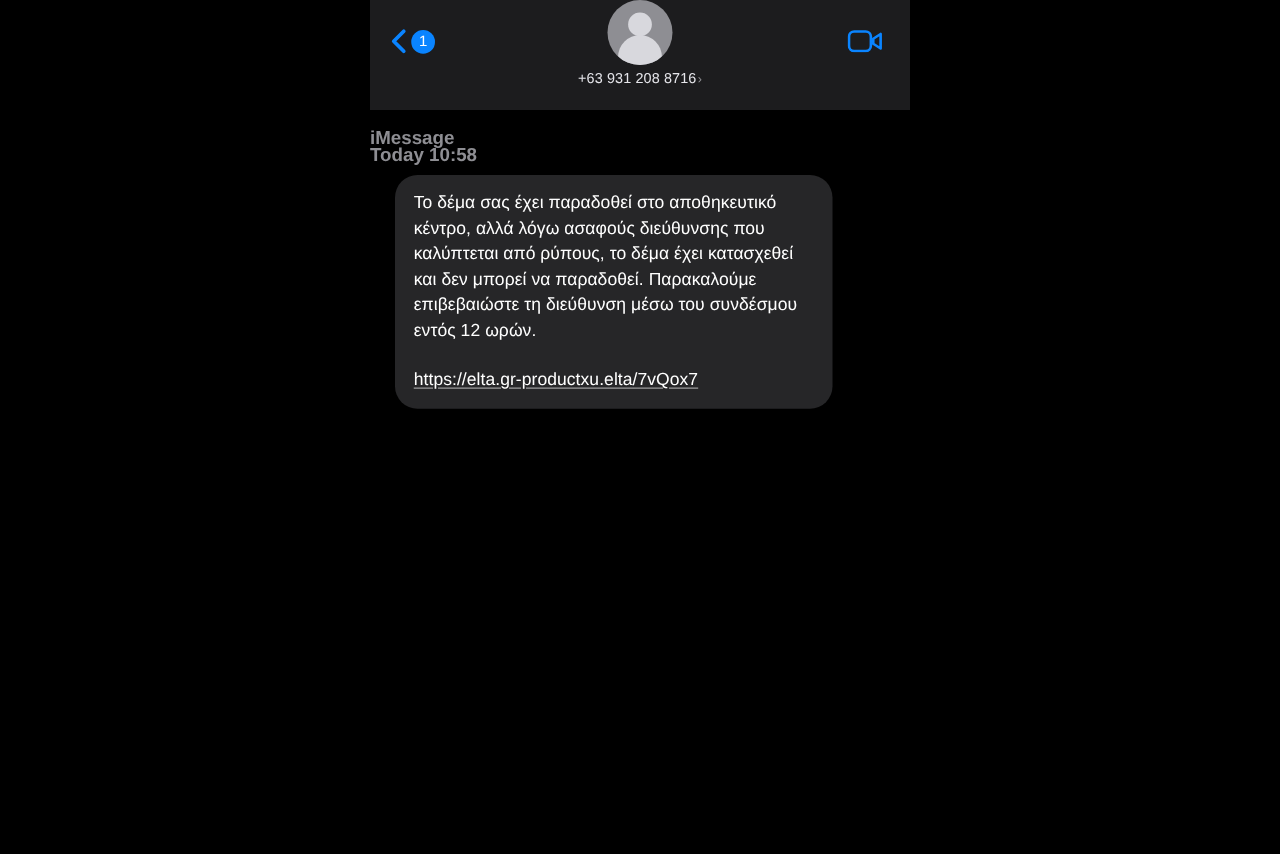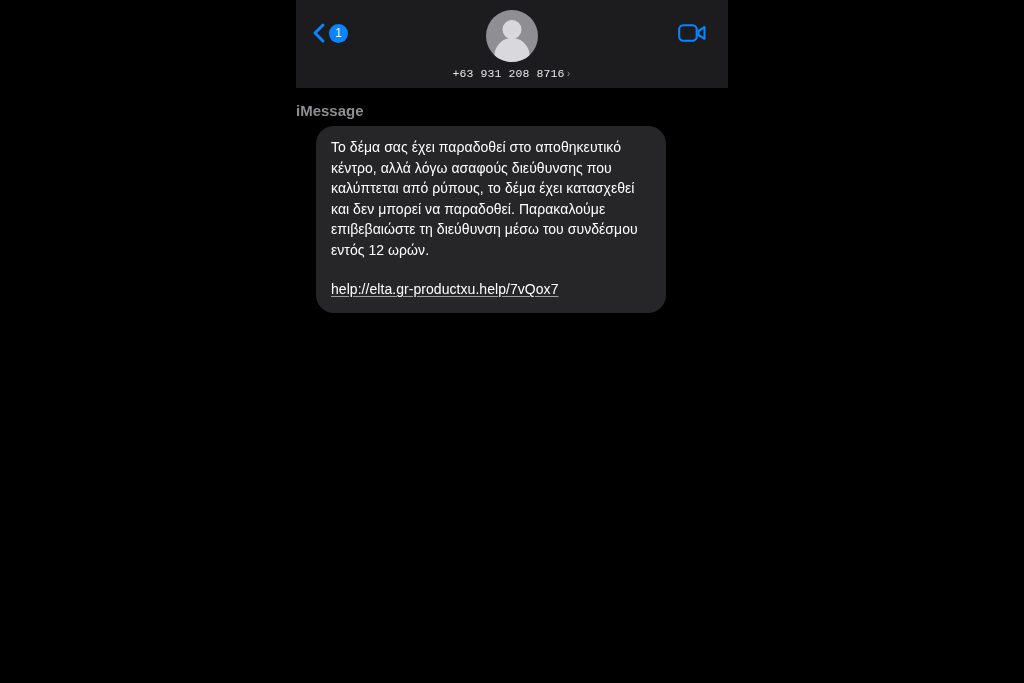--- a/index.html
+++ b/index.html
@@ -56,24 +56,23 @@
     height: 19px;
     font-size: 12px;
     line-height: 19px;
     text-align: center;
     font-weight: 500;
   }
   .contact {
     position: absolute;
     left: 50%;
     transform: translateX(-50%);
-    top: 10px;
+    top: 0;
     width: 180px;
     text-align: center;
-    font-family: Liberation Mono, monospace;
   }
   .avatar {
     width: 52px;
     height: 52px;
     border-radius: 50%;
     background: #8e8e93;
     margin: 0 auto;
     position: relative;
     overflow: hidden;
   }
@@ -201,25 +200,26 @@
           <path d="M20.6 7.0 L26.5 3.2 L26.5 14.8 L20.6 11.0 Z" fill="none" stroke="#0a84ff" stroke-width="2.1" stroke-linejoin="round"></path>
         </svg>
       </div>
 
     </div>
 
     <div class="thread">
 
       <div class="timestamp">
         <span class="service">iMessage</span>
+        <span class="date">Today 10:58</span>
       </div>
 
       <div class="bubble-row">
         <div class="bubble">
           <p>Το δέμα σας έχει παραδοθεί στο αποθηκευτικό κέντρο, αλλά λόγω ασαφούς διεύθυνσης που καλύπτεται από ρύπους, το δέμα έχει κατασχεθεί και δεν μπορεί να παραδοθεί. Παρακαλούμε επιβεβαιώστε τη διεύθυνση μέσω του συνδέσμου εντός 12 ωρών.</p>
-          <p class="bubble-link-line"><a class="link" href="#">help://elta.gr-productxu.help/7vQox7</a></p>
+          <p class="bubble-link-line"><a class="link" href="#">https://elta.gr-productxu.elta/7vQox7</a></p>
         </div>
       </div>
 
     </div>
 
   </div>
 </div>
 
 </body></html>

